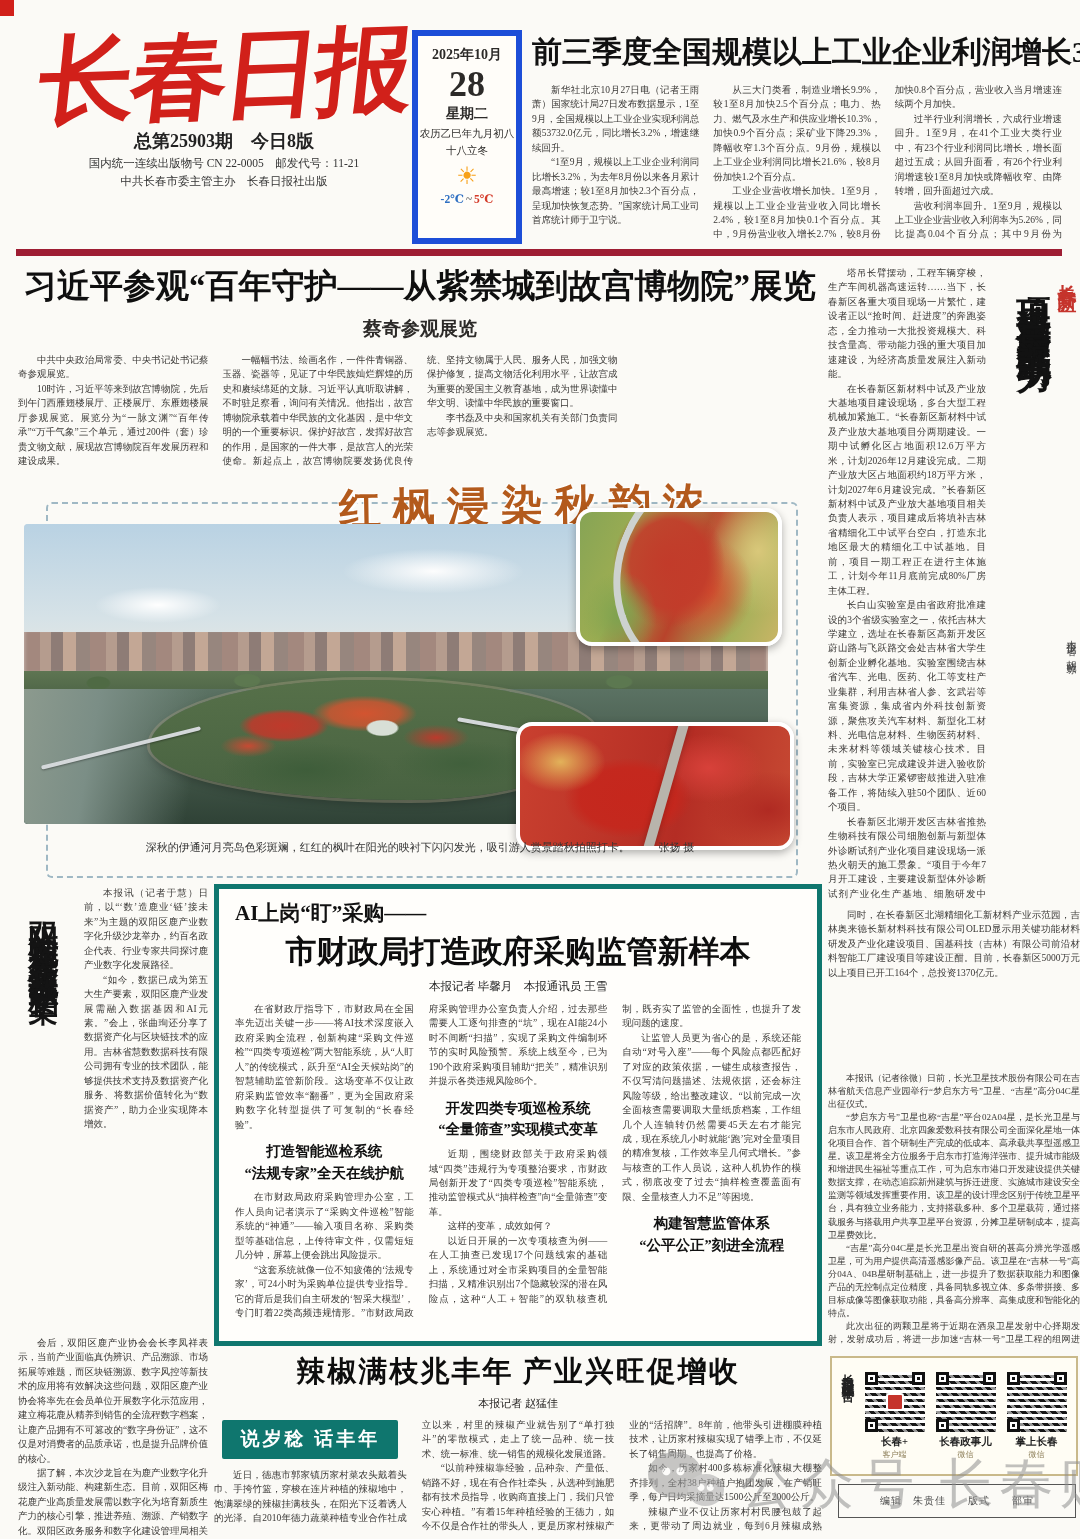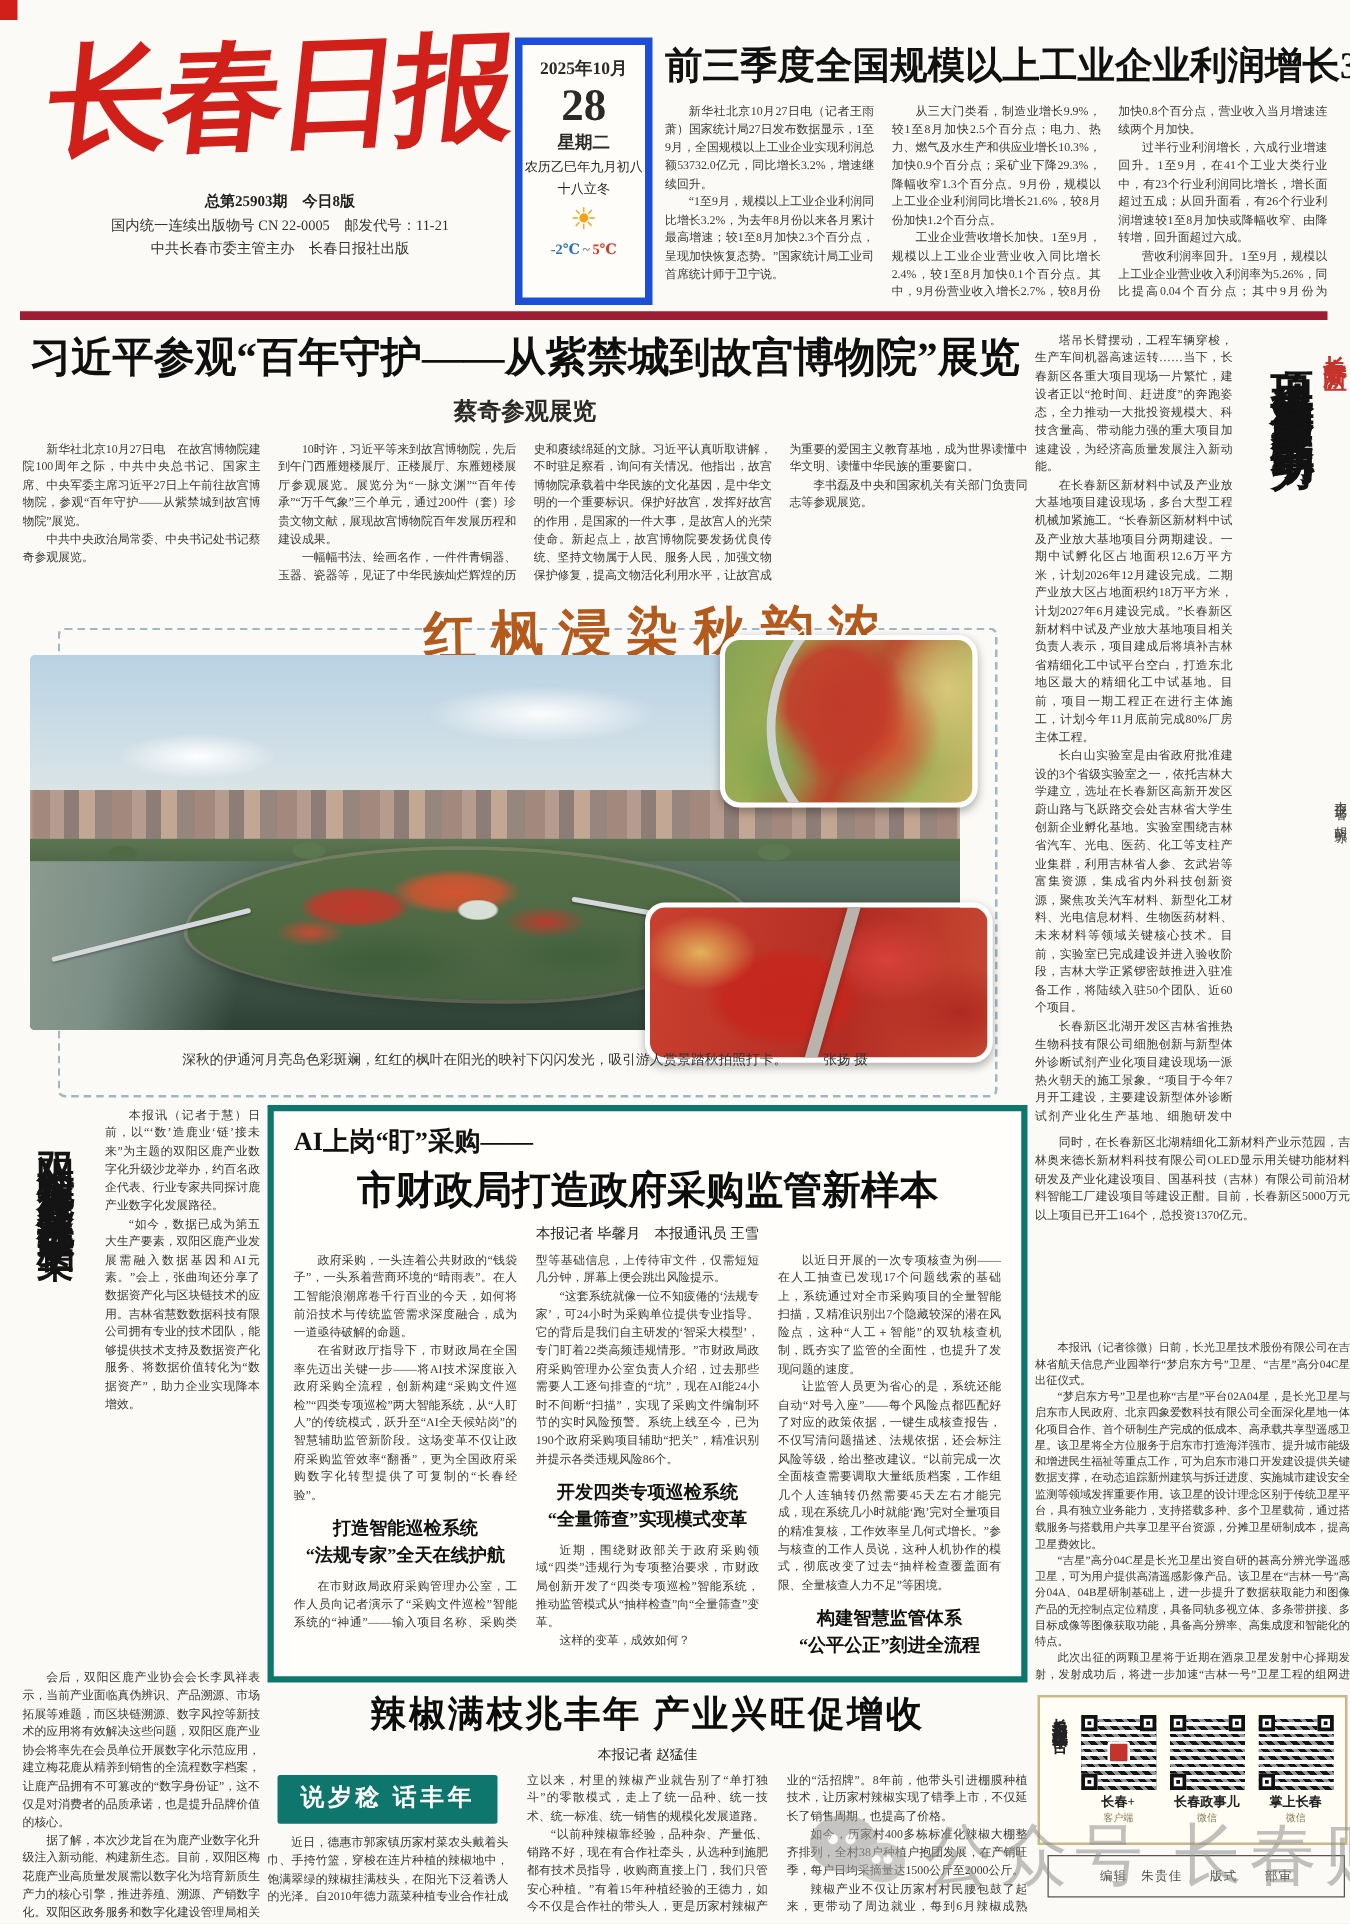--- a/index.html
+++ b/index.html
@@ -7,21 +7,21 @@
         font-family:"Liberation Serif","DejaVu Serif",serif;color:#2c2a28;}
   .abs{position:absolute;}
   .jt{text-align:justify;text-justify:inter-ideograph;}
   .col-text{font-size:9.5px;line-height:1.52;color:#3a3836;overflow:hidden;}
   .para{margin:0;text-indent:2em;}
   
   #corner-mark{left:0;top:0;width:14px;height:16px;background:#d1201a;}
   #masthead{left:28px;top:26px;width:392px;text-align:center;}
   #masthead-title{font-size:96px;line-height:1.05;color:#d1201a;font-weight:900;
      letter-spacing:-4px;transform:skewX(-8deg) rotate(-2deg);display:inline-block;white-space:nowrap;}
-  #issue-line{margin-top:26px;font-weight:700;font-size:12px;color:#222;}
+  #issue-line{margin-top:2px;font-weight:700;font-size:18px;color:#222;}
   .meta-line{font-size:11.5px;margin-top:3px;color:#333;}
   #datebox{left:412px;top:30px;width:110px;height:214px;border:6px solid #1d4ed8;
      background:#fffdf9;text-align:center;box-sizing:border-box;padding-top:10px;}
   #datebox .month{font-size:14px;font-weight:700;}
   #datebox .day{font-size:36px;font-weight:900;line-height:1.15;}
   #datebox .weekday{font-size:14px;font-weight:700;margin-bottom:4px;}
   #datebox .lunar,#datebox .term{font-size:10.5px;margin-top:3px;}
   #sun-icon{font-size:24px;color:#f7a11a;line-height:1.2;margin-top:4px;}
   #temp-line{font-size:11.5px;font-weight:700;margin-top:1px;}
   #temp-low{color:#2e6fc2;} #temp-sep{color:#888;padding:0 2px;} #temp-high{color:#d43b2a;}
@@ -197,21 +197,20 @@
         <p class="para">营收利润率回升。1至9月，规模以上工业企业营业收入利润率为5.26%，同比提高0.04个百分点；其中9月份为5.49%，同比提高0.85个百分点，已连续两个月提高。</p>
       </div>
   </div>
 
   <div id="header-rule" class="abs"></div>
 
   <div id="lead" class="abs">
     <div id="lead-headline">习近平参观“百年守护——从紫禁城到故宫博物院”展览</div>
     <div id="lead-subhead">蔡奇参观展览</div>
     <div id="lead-cols" class="col-text jt">
-        <p class="para">新华社北京10月27日电　在故宫博物院建院100周年之际，中共中央总书记、国家主席、中央军委主席习近平27日上午前往故宫博物院，参观“百年守护——从紫禁城到故宫博物院”展览。</p>
         <p class="para">中共中央政治局常委、中央书记处书记蔡奇参观展览。</p>
         <p class="para">10时许，习近平等来到故宫博物院，先后到午门西雁翅楼展厅、正楼展厅、东雁翅楼展厅参观展览。展览分为“一脉文渊”“百年传承”“万千气象”三个单元，通过200件（套）珍贵文物文献，展现故宫博物院百年发展历程和建设成果。</p>
         <p class="para">一幅幅书法、绘画名作，一件件青铜器、玉器、瓷器等，见证了中华民族灿烂辉煌的历史和赓续绵延的文脉。习近平认真听取讲解，不时驻足察看，询问有关情况。他指出，故宫博物院承载着中华民族的文化基因，是中华文明的一个重要标识。保护好故宫，发挥好故宫的作用，是国家的一件大事，是故宫人的光荣使命。新起点上，故宫博物院要发扬优良传统、坚持文物属于人民、服务人民，加强文物保护修复，提高文物活化利用水平，让故宫成为重要的爱国主义教育基地，成为世界读懂中华文明、读懂中华民族的重要窗口。</p>
         <p class="para">李书磊及中央和国家机关有关部门负责同志等参观展览。</p>
       </div>
   </div>
 
   <div id="photo-block" class="abs">
     <div id="photo-frame" class="abs"></div>
     <div id="photo-title" class="abs">红枫浸染秋韵浓</div>
@@ -247,21 +246,20 @@
         <p class="para">据了解，本次沙龙旨在为鹿产业数字化升级注入新动能、构建新生态。目前，双阳区梅花鹿产业高质量发展需以数字化为培育新质生产力的核心引擎，推进养殖、溯源、产销数字化。双阳区政务服务和数字化建设管理局相关负责人介绍说：“接下来，将以鹿产业数据中枢建设为抓手，打通全链条数据壁垒，推动数据转化为资产，用数字化擦亮双阳梅花鹿‘金字招牌’。”</p>
       </div>
   </div>
 
   <div id="ai-box" class="abs">
     <div id="ai-kicker">AI上岗“盯”采购——</div>
     <div id="ai-headline">市财政局打造政府采购监管新样本</div>
     <div id="ai-byline">本报记者 毕馨月　本报通讯员 王雪</div>
     <div id="ai-cols" class="col-text jt">
       <div>
-          <p class="para">政府采购，一头连着公共财政的“钱袋子”，一头系着营商环境的“晴雨表”。在人工智能浪潮席卷千行百业的今天，如何将前沿技术与传统监管需求深度融合，成为一道亟待破解的命题。</p>
           <p class="para">在省财政厅指导下，市财政局在全国率先迈出关键一步——将AI技术深度嵌入政府采购全流程，创新构建“采购文件巡检”“四类专项巡检”两大智能系统，从“人盯人”的传统模式，跃升至“AI全天候站岗”的智慧辅助监管新阶段。这场变革不仅让政府采购监管效率“翻番”，更为全国政府采购数字化转型提供了可复制的“长春经验”。</p>
         </div>
       <div class="sec-head">
         <span>打造智能巡检系统</span>
         <span>“法规专家”全天在线护航</span>
       </div>
       <div>
           <p class="para">在市财政局政府采购管理办公室，工作人员向记者演示了“采购文件巡检”智能系统的“神通”——输入项目名称、采购类型等基础信息，上传待审文件，仅需短短几分钟，屏幕上便会跳出风险提示。</p>
           <p class="para">“这套系统就像一位不知疲倦的‘法规专家’，可24小时为采购单位提供专业指导。它的背后是我们自主研发的‘智采大模型’，专门盯着22类高频违规情形。”市财政局政府采购管理办公室负责人介绍，过去那些需要人工逐句排查的“坑”，现在AI能24小时不间断“扫描”，实现了采购文件编制环节的实时风险预警。系统上线至今，已为190个政府采购项目辅助“把关”，精准识别并提示各类违规风险86个。</p>
         </div>

